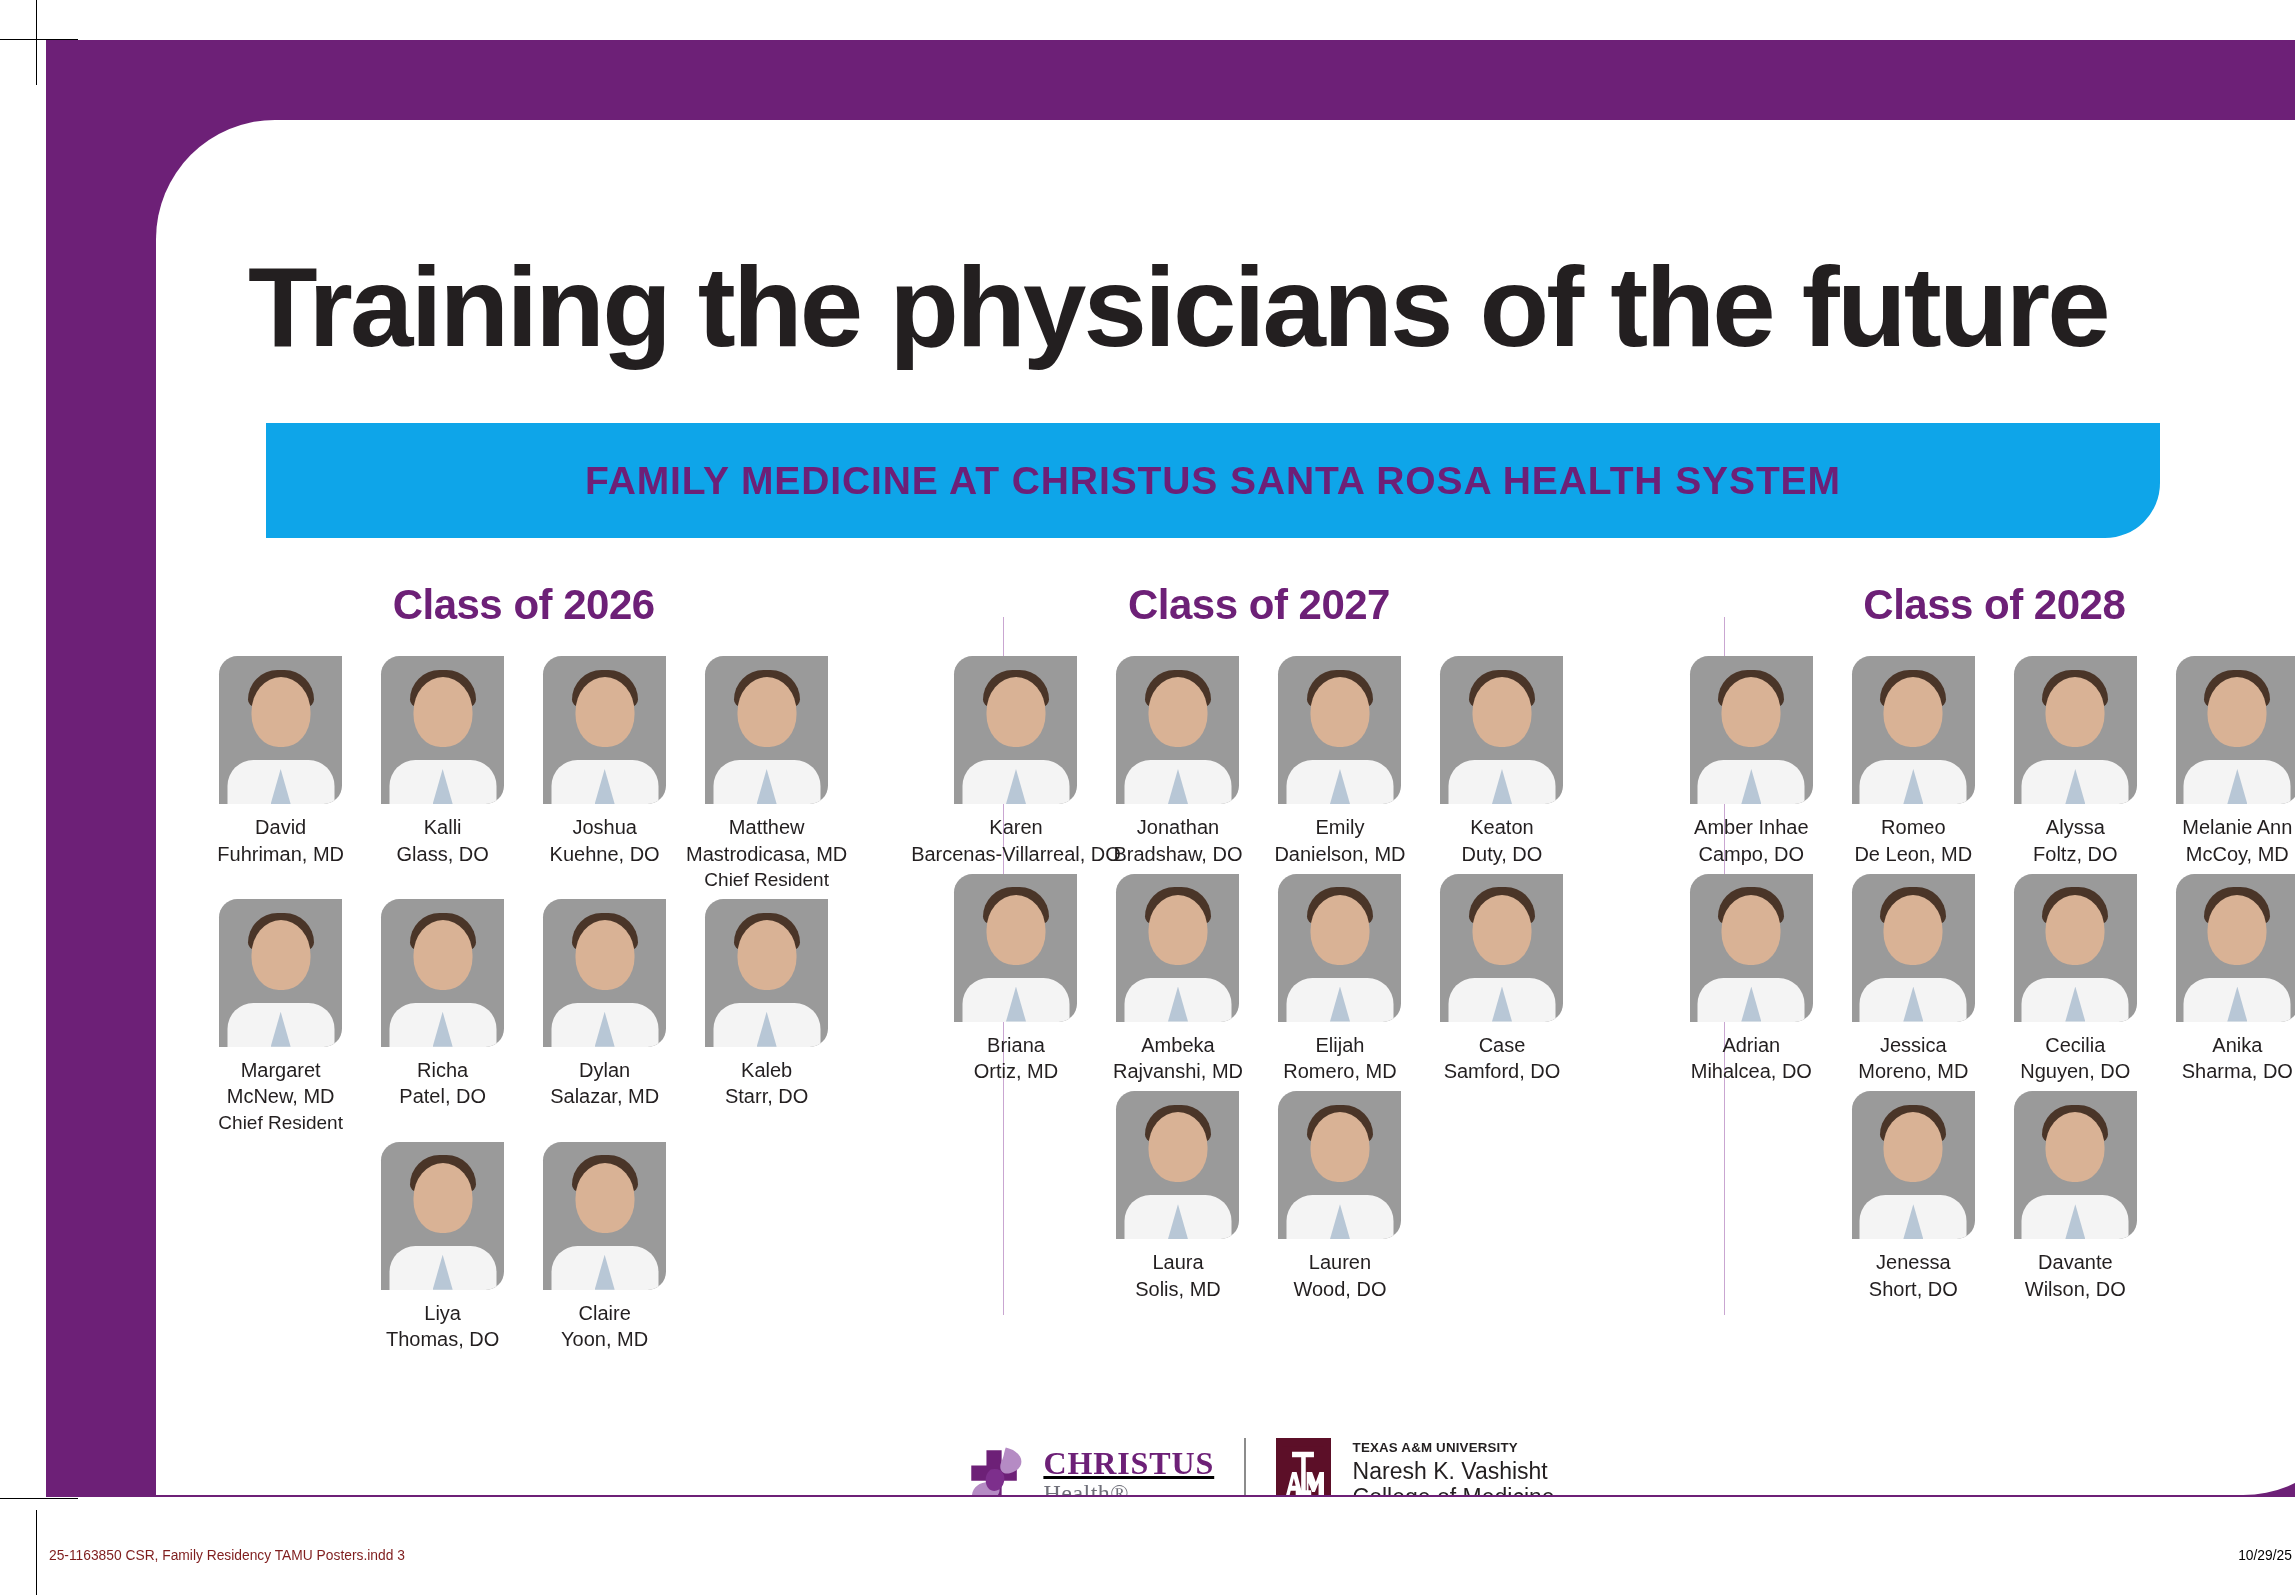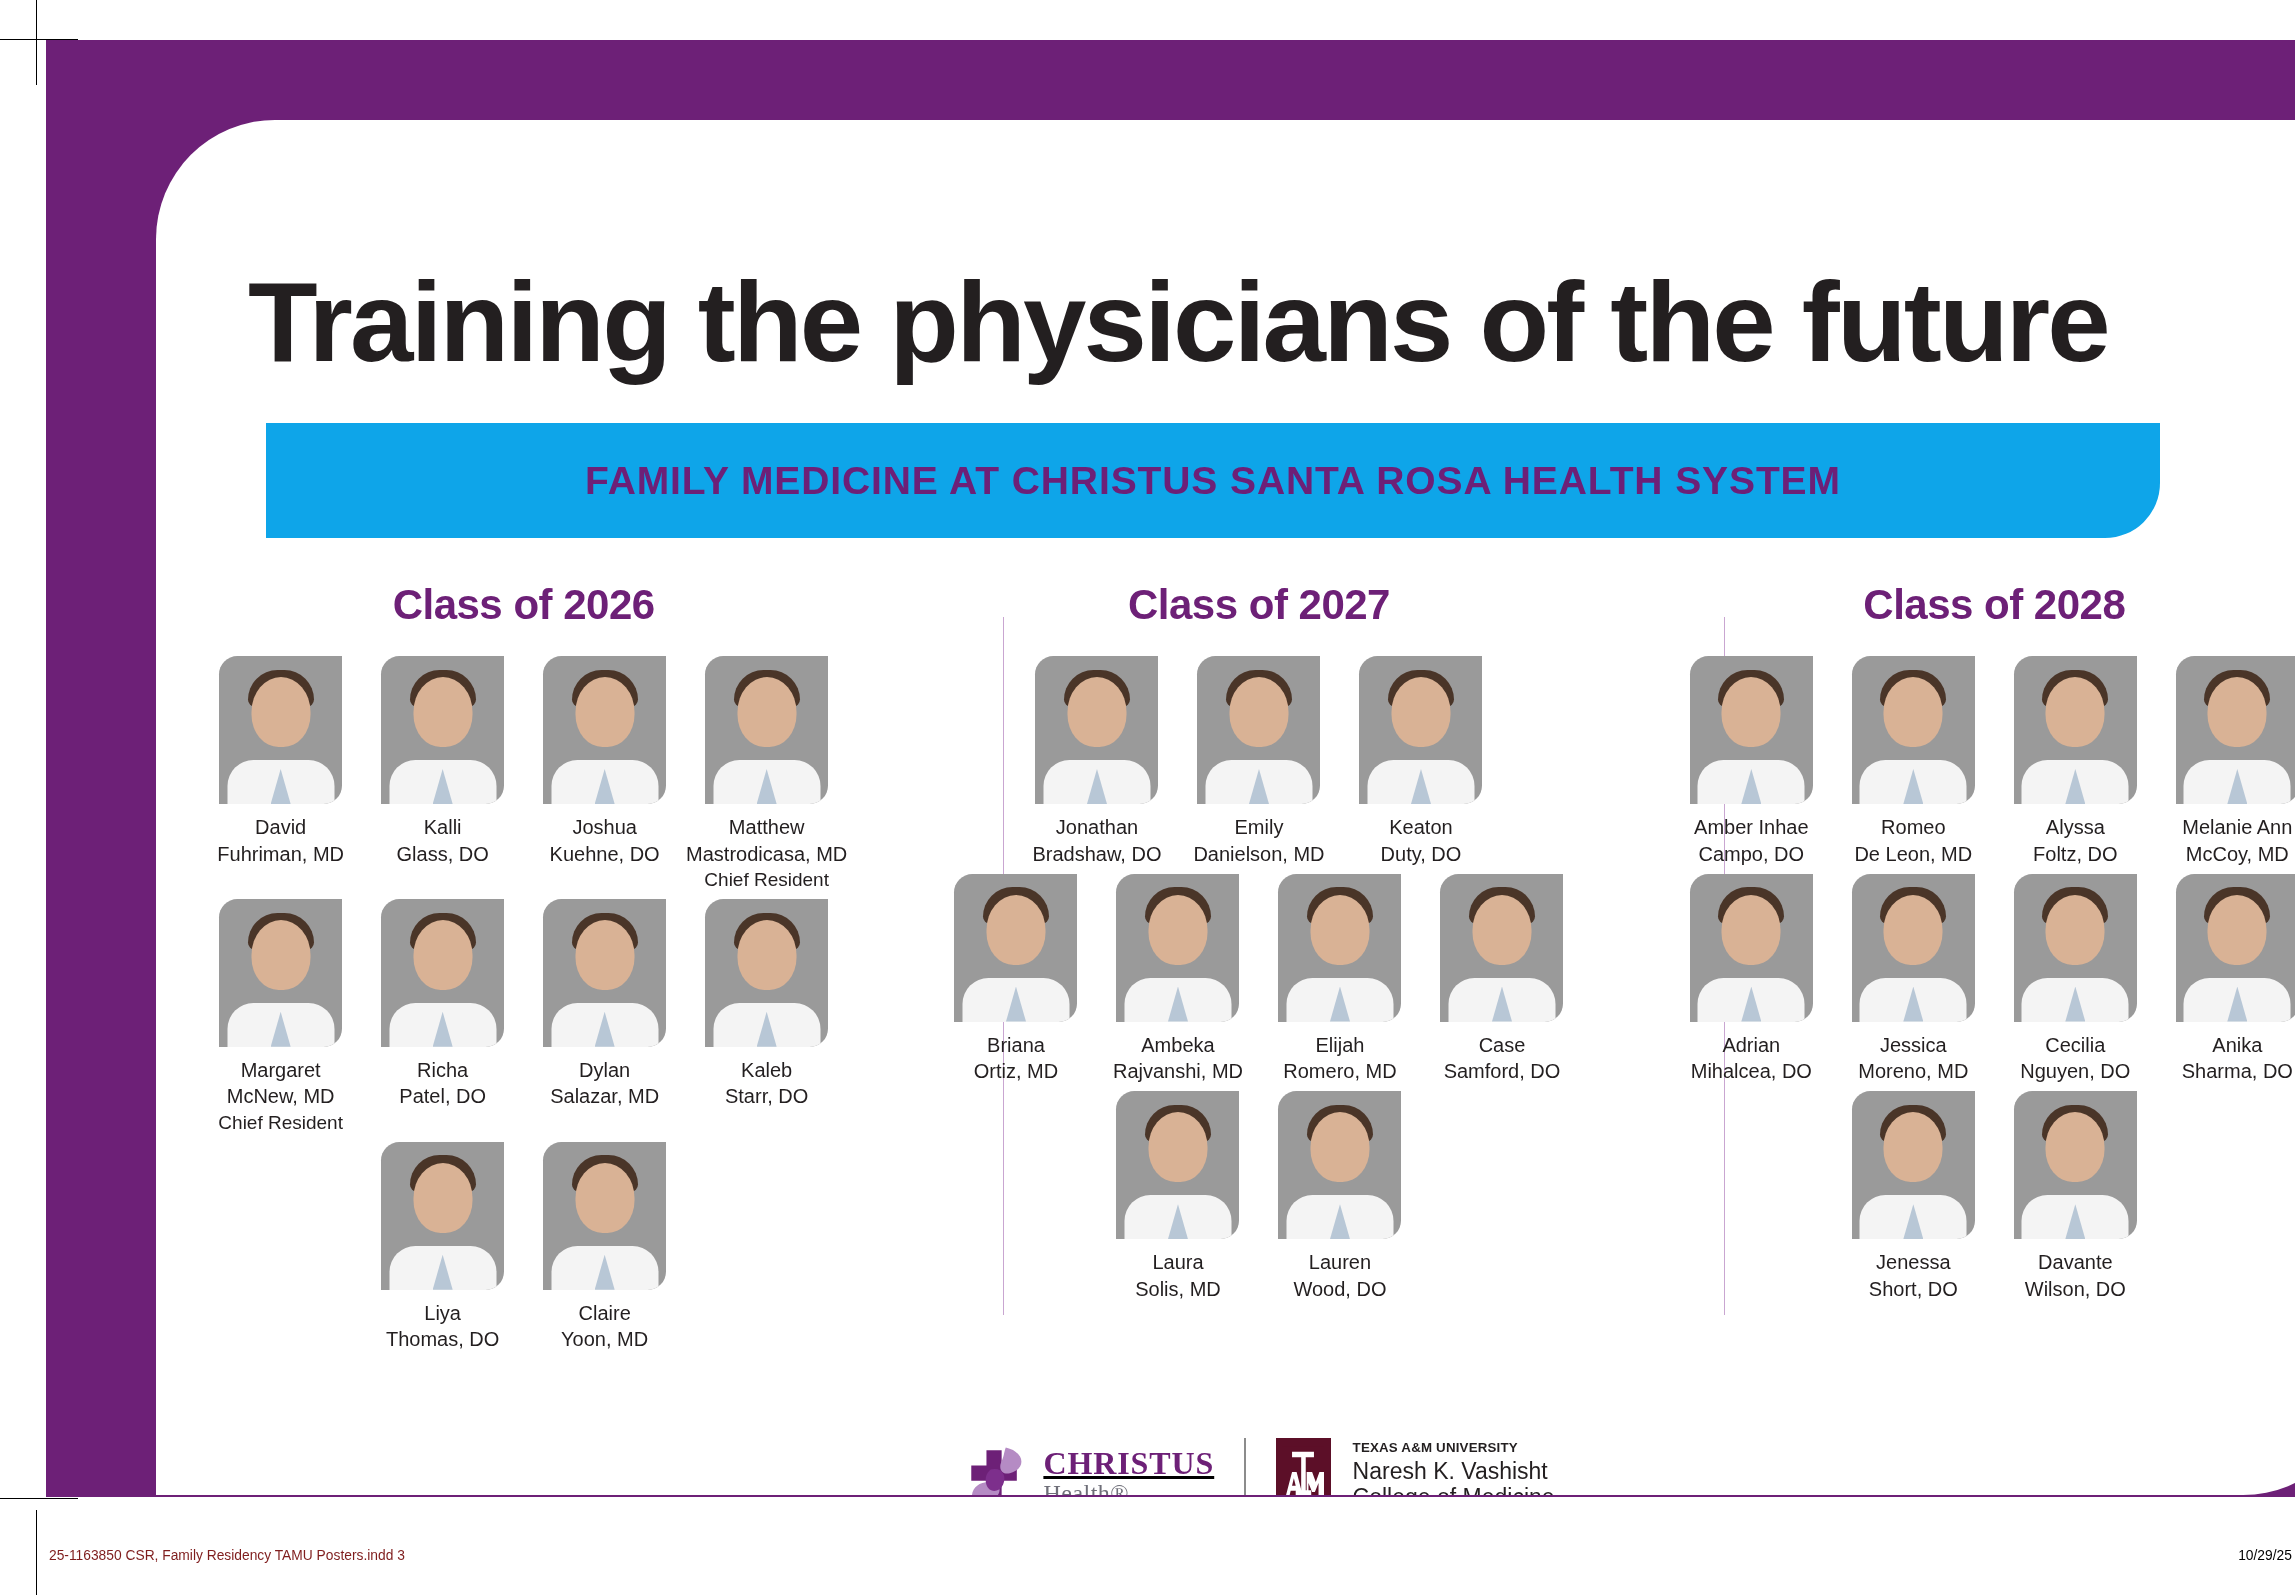--- a/index.html
+++ b/index.html
@@ -31,21 +31,21 @@
     width:2206px;height:1375px;
     background:#ffffff;
     border-top-left-radius:119px;
     border-bottom-right-radius:119px;
     overflow:hidden;
   }
 
   
   #headline{
     position:absolute;
-    left:92px;top:66px;
+    left:92px;top:51px;
     width:2020px;
     font-size:114px;
     font-weight:bold;
     letter-spacing:-2.8px;
     color:#231f20;
     white-space:nowrap;
     line-height:1.05;
   }
 
   
@@ -340,20 +340,32 @@
                 <div>Claire</div>
                 <div>Yoon, MD</div>
               </div>
             </div>
             <div class="blank"></div>
           </div>
         </div>
         <div class="col">
           <div class="col-title">Class of 2027</div>
           <div class="row">
+            <div class="person">
+              <div class="photo">
+                <div class="hair"></div>
+                <div class="head"></div>
+                <div class="coat"></div>
+                <div class="collar"></div>
+              </div>
+              <div class="name">
+                <div>Karen</div>
+                <div>Barcenas-Villarreal, DO</div>
+              </div>
+            </div>
             <div class="person">
               <div class="photo">
                 <div class="hair"></div>
                 <div class="head"></div>
                 <div class="coat"></div>
                 <div class="collar"></div>
               </div>
               <div class="name">
                 <div>Jonathan</div>
                 <div>Bradshaw, DO</div>

